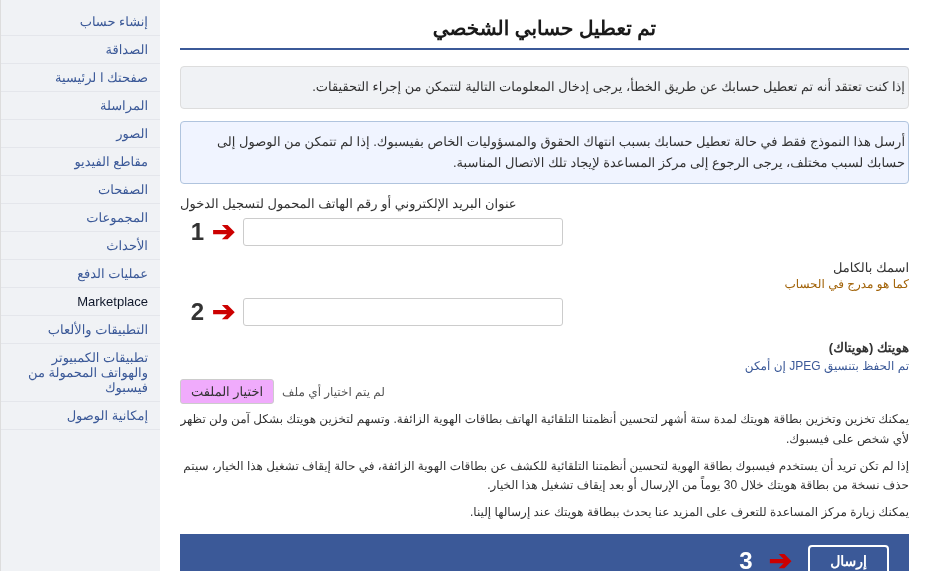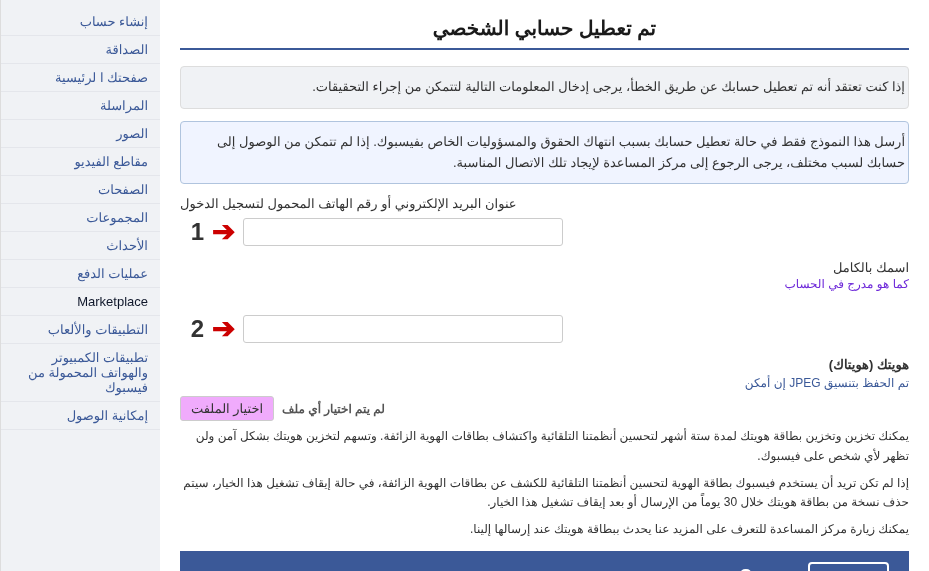--- a/index.html
+++ b/index.html
@@ -115,21 +115,20 @@
       border: 1px solid #ccc;
       border-radius: 3px;
       padding: 4px 10px;
       font-size: 13px;
       cursor: pointer;
       color: #333;
     }
     .upload-hint {
       font-size: 12px;
       color: #555;
-      font-weight: bold;
     }
     .description-text {
       font-size: 12px;
       color: #333;
       line-height: 1.6;
       text-align: right;
       margin-bottom: 8px;
     }
     
     .footer-bar {
@@ -182,36 +181,36 @@
       <div style="text-align:left; font-size:13px; color:#333; margin-bottom:4px;">عنوان البريد الإلكتروني أو رقم الهاتف المحمول لتسجيل الدخول</div>
       <div class="input-with-arrow" style="justify-content:flex-end;">
         <input class="text-input" type="text" style="">
         <span class="arrow-icon">➔</span>
         <span class="step-number">1</span>
       </div>
     </div>
 
     <div class="form-section">
       <div style="text-align:right; font-size:13px; color:#333; margin-bottom:2px;">اسمك بالكامل</div>
-      <div style="text-align:right; font-size:12px; color:#6d28d9; margin-bottom:21px;">كما هو مدرج في الحساب</div>
+      <div style="text-align:right; font-size:12px; color:#a16207; margin-bottom:4px;">كما هو مدرج في الحساب</div>
       <div class="input-with-arrow" style="justify-content:flex-end;">
         <input class="text-input" type="text" style="">
         <span class="arrow-icon">➔</span>
         <span class="step-number">2</span>
       </div>
     </div>
 
     <div class="form-section">
       <div class="section-label">هويتك (هويتاك)</div>
       <div class="section-sublabel">تم الحفظ بتنسيق JPEG إن أمكن</div>
       <div class="upload-row">
         <span class="upload-hint">لم يتم اختيار أي ملف</span>
         <button class="upload-btn">اختيار الملفت</button>
       </div>
-      <div class="description-text">يمكنك تخزين وتخزين بطاقة هويتك لمدة ستة أشهر لتحسين أنظمتنا التلقائية واكتشاف بطاقات الهوية الزائفة. وتسهم لتخزين هويتك بشكل آمن ولن تظهر لأي شخص على فيسبوك.</div>
+      <div class="description-text">يمكنك تخزين وتخزين بطاقة هويتك لمدة ستة أشهر لتحسين أنظمتنا التلقائية الهاتف بطاقات الهوية الزائفة. وتسهم لتخزين هويتك بشكل آمن ولن تظهر لأي شخص على فيسبوك.</div>
       <div class="description-text">إذا لم تكن تريد أن يستخدم فيسبوك بطاقة الهوية لتحسين أنظمتنا التلقائية للكشف عن بطاقات الهوية الزائفة، في حالة إيقاف تشغيل هذا الخيار، سيتم حذف نسخة من بطاقة هويتك خلال 30 يوماً من الإرسال أو بعد إيقاف تشغيل هذا الخيار.</div>
       <div class="description-text">يمكنك زيارة مركز المساعدة للتعرف على المزيد عنا يحدث ببطاقة هويتك عند إرسالها إلينا.</div>
     </div>
 
     <div class="footer-bar">
       <button class="submit-btn">إرسال</button>
       <span class="submit-arrow">➔</span>
       <span class="step-number-3">3</span>
     </div>
   </div>

